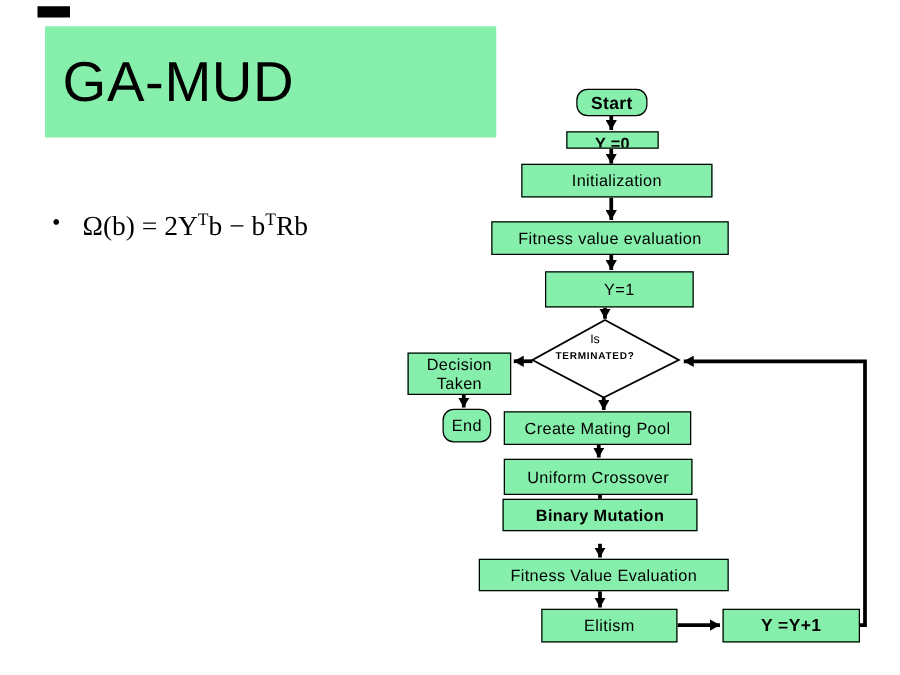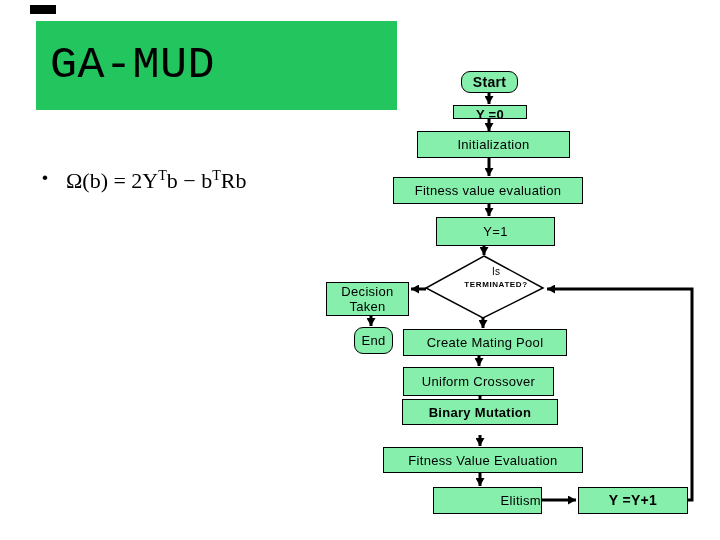--- a/index.html
+++ b/index.html
@@ -12,22 +12,22 @@
     color: #000;
   }
   .deco-rect {
     position: absolute; left: 30px; top: 5px;
     width: 26px; height: 9px;
     background: #000;
   }
   .title-box {
     position: absolute; left: 36px; top: 21px;
     width: 361px; height: 89px;
-    background: #22c55e;
-    display: flex; align-items: center; font-family: Liberation Mono, monospace;
+    background: #86efac;
+    display: flex; align-items: center;
   }
   .title-box span {
     font-size: 45px; letter-spacing: 0.5px;
     padding-left: 14px; color: #000;
   }
   .formula-row {
     position: absolute; left: 42px; top: 166px;
     display: flex; align-items: flex-start;
   }
   .formula-bullet { font-size: 17px; line-height: 24px; margin-right: 18px; }
@@ -55,28 +55,28 @@
   .bold { font-weight: 700; }
   .clip-bottom { align-items: flex-start; overflow: hidden; }
   .clip-bottom span { line-height: 17px; font-weight: bold; }
   #node-start   { left:461px; top:71px;  width:57px;  height:22px; font-size:14px; }
   #node-y0      { left:453px; top:105px; width:74px;  height:14px; }
   #node-init    { left:417px; top:131px; width:153px; height:27px; }
   #node-fit1    { left:393px; top:177px; width:190px; height:27px; }
   #node-y1      { left:436px; top:217px; width:119px; height:29px; }
   #node-decision{ left:326px; top:282px; width:83px;  height:34px; line-height:15px; padding:0 1px; }
   #node-end     { left:354px; top:327px; width:39px;  height:27px; }
-  #node-mating  { left:403px; top:329px; width:164px; height:27px; }
+  #node-mating  { left:403px; top:329px; width:150px; height:27px; }
   #node-uniform { left:403px; top:367px; width:151px; height:29px; }
   #node-binary  { left:402px; top:399px; width:156px; height:26px;font-weight:bold; }
   #node-fit2    { left:383px; top:447px; width:200px; height:26px; }
-  #node-elitism { left:433px; top:487px; width:109px; height:27px;justify-content:flex-end; }
+  #node-elitism { left:433px; top:487px; width:109px; height:27px; }
   #node-yy1     { left:578px; top:487px; width:110px; height:27px; font-size:14px; }
   .diamond-label {
-    position: absolute; left: 436px; top: 266px; width: 120px;
+    position: absolute; left: 416px; top: 266px; width: 120px;
     text-align: center; z-index: 3;
   }
   .diamond-label .l1 { font-size: 10px; line-height: 12px; display:block; }
   .diamond-label .l2 { font-size: 8px; line-height: 13px; letter-spacing: 0.6px; font-weight: 700; display:block; }
   svg.wires { position:absolute; left:0; top:0; z-index:1; }
 </style>
 </head>
 <body>
 
 <div class="slide">

